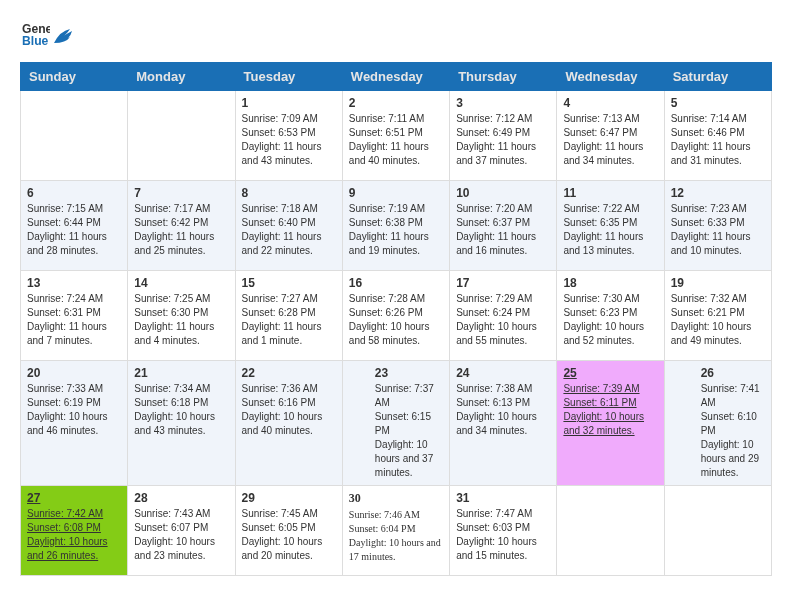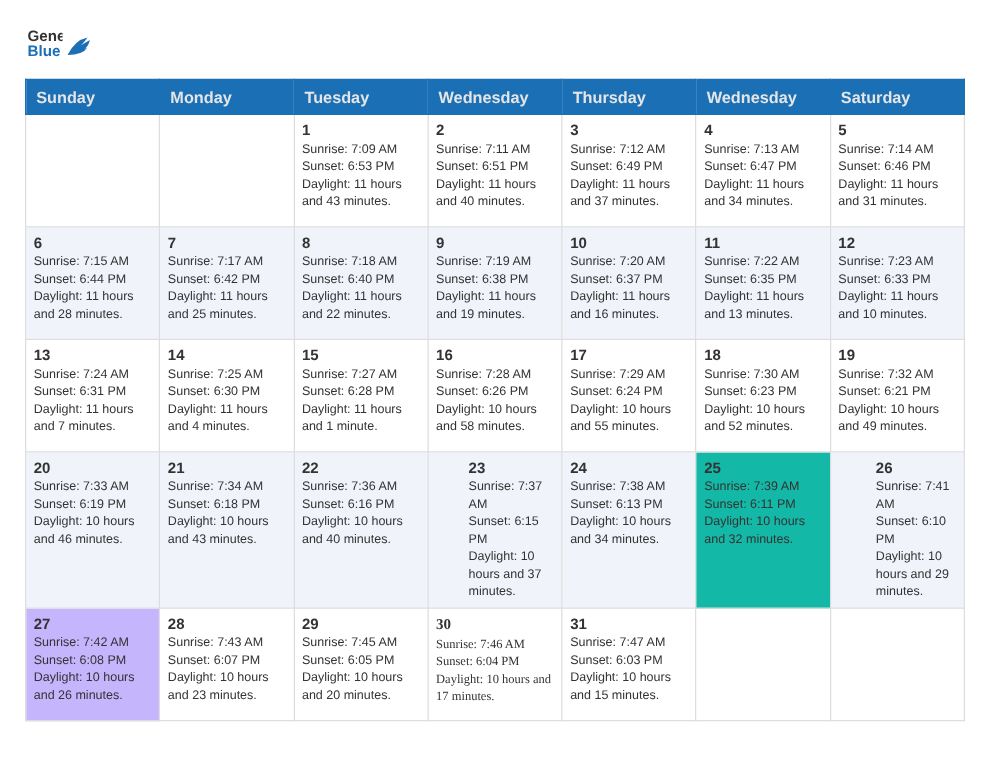--- a/index.html
+++ b/index.html
@@ -216,31 +216,31 @@
           <div class="day-info">Sunrise: 7:36 AM<br>Sunset: 6:16 PM<br>Daylight: 10 hours and 40 minutes.</div>
         </td>
         <td style="background: rgb(240, 244, 250); padding-left: 32px;">
           <span class="day-number">23</span>
           <div class="day-info">Sunrise: 7:37 AM<br>Sunset: 6:15 PM<br>Daylight: 10 hours and 37 minutes.</div>
         </td>
         <td style="background: rgb(240, 244, 250);">
           <span class="day-number">24</span>
           <div class="day-info">Sunrise: 7:38 AM<br>Sunset: 6:13 PM<br>Daylight: 10 hours and 34 minutes.</div>
         </td>
-        <td style="background: #14b8a6;">
+        <td style="background: #f0abfc; text-decoration: underline;">
           <span class="day-number">25</span>
           <div class="day-info">Sunrise: 7:39 AM<br>Sunset: 6:11 PM<br>Daylight: 10 hours and 32 minutes.</div>
         </td>
         <td style="background: rgb(240, 244, 250); padding-left: 36px;">
           <span class="day-number">26</span>
           <div class="day-info">Sunrise: 7:41 AM<br>Sunset: 6:10 PM<br>Daylight: 10 hours and 29 minutes.</div>
         </td>
       </tr>
       <tr>
-        <td style="background: #c4b5fd;">
+        <td style="background: #84cc16; text-decoration: underline;">
           <span class="day-number">27</span>
           <div class="day-info">Sunrise: 7:42 AM<br>Sunset: 6:08 PM<br>Daylight: 10 hours and 26 minutes.</div>
         </td>
         <td style="background: rgb(255, 255, 255);">
           <span class="day-number">28</span>
           <div class="day-info">Sunrise: 7:43 AM<br>Sunset: 6:07 PM<br>Daylight: 10 hours and 23 minutes.</div>
         </td>
         <td style="background: rgb(255, 255, 255);">
           <span class="day-number">29</span>
           <div class="day-info">Sunrise: 7:45 AM<br>Sunset: 6:05 PM<br>Daylight: 10 hours and 20 minutes.</div>

